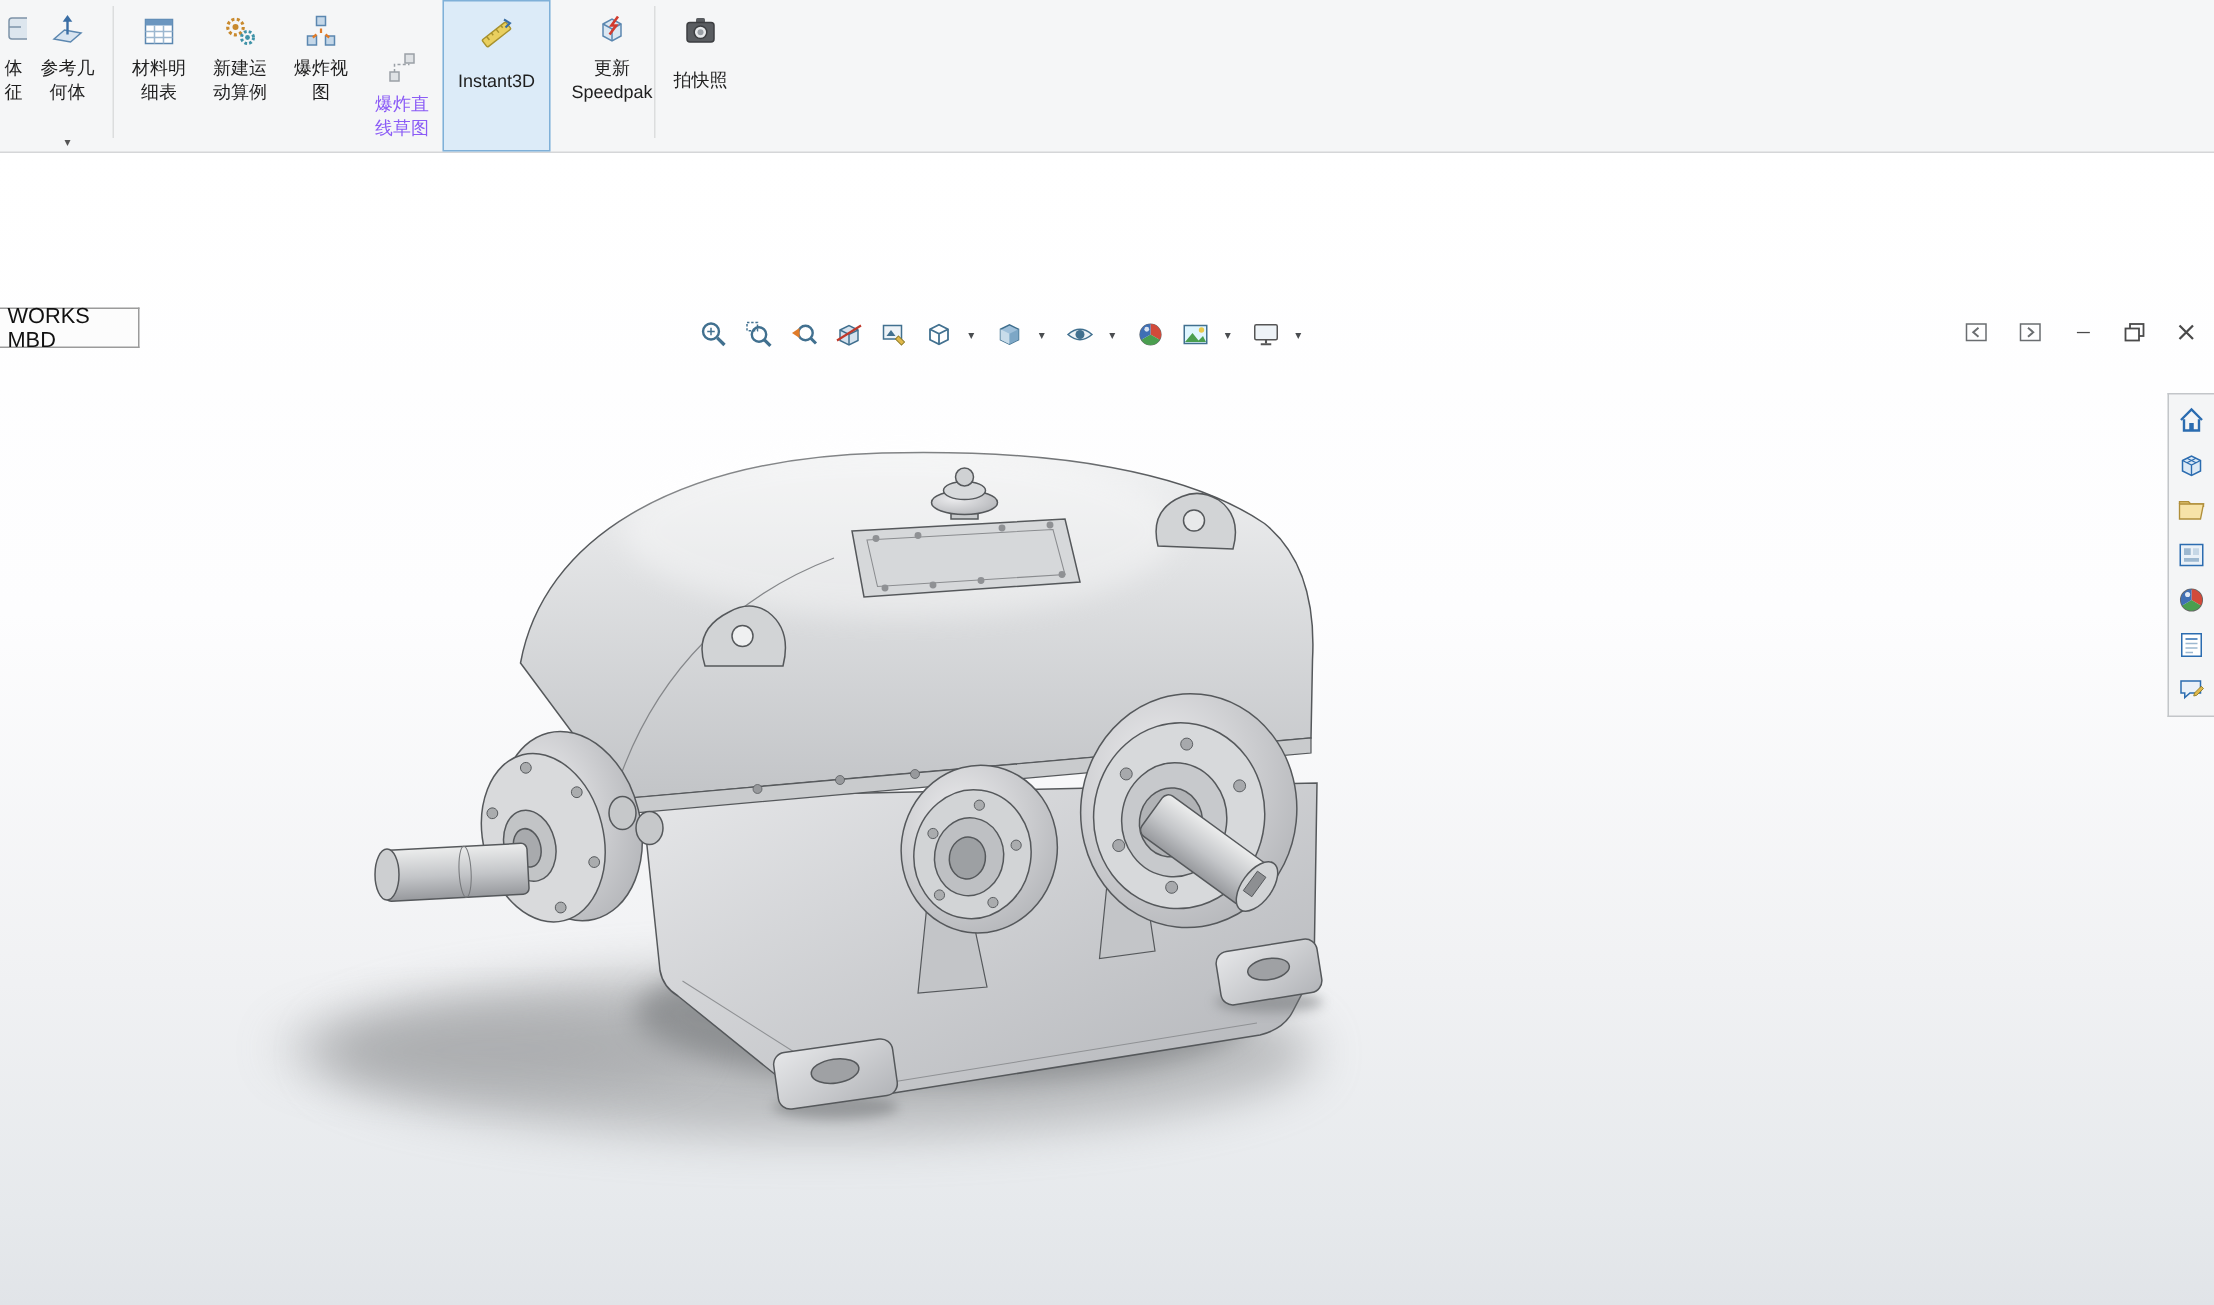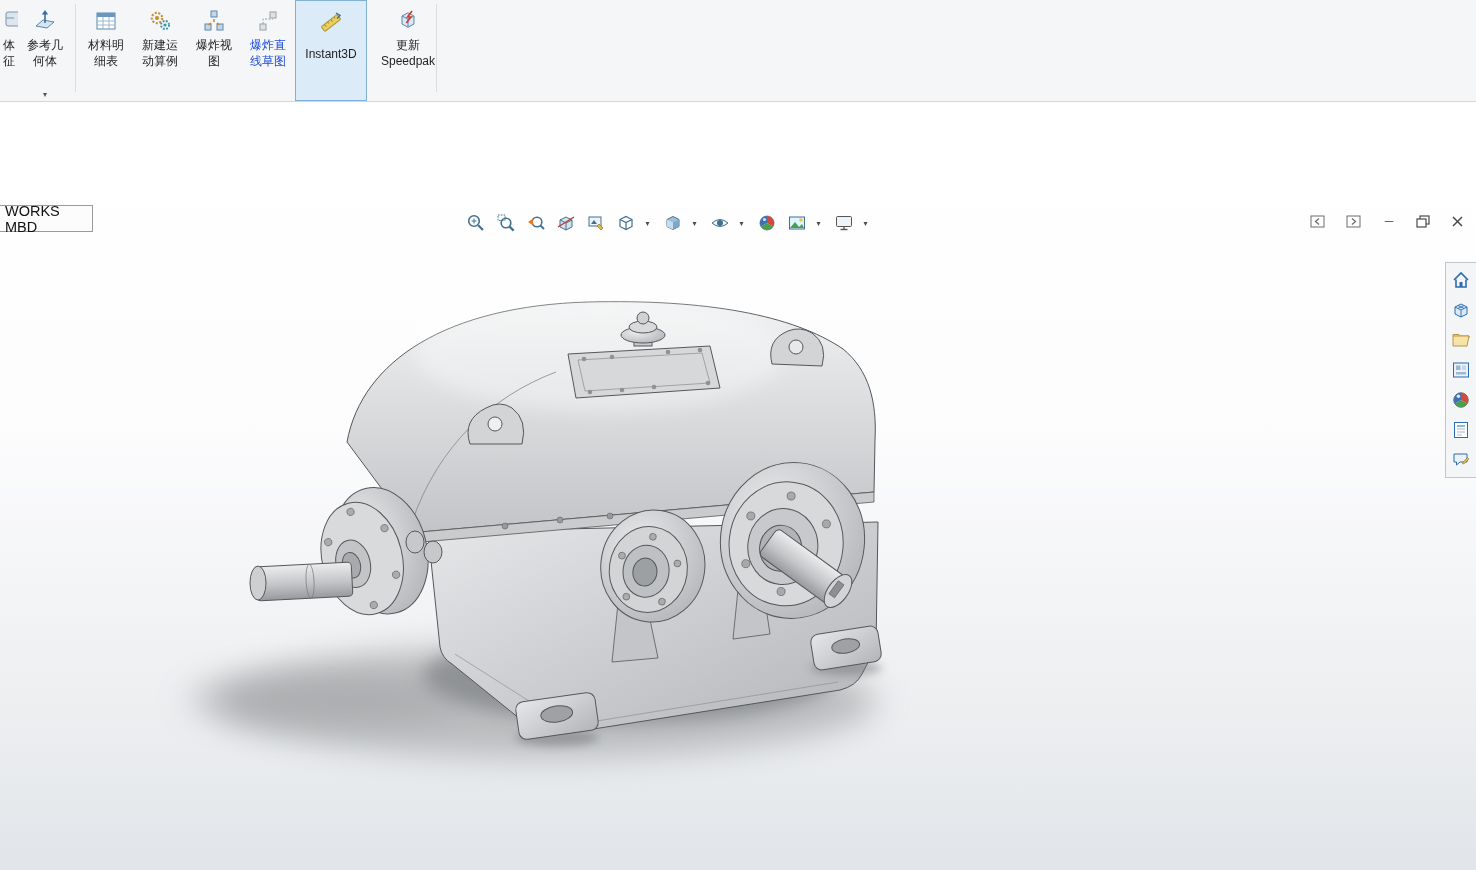--- a/index.html
+++ b/index.html
@@ -9,21 +9,21 @@
 
   
   .ribbon { position:absolute; top:0; left:0; width:1476px; height:102px;
             background:#f5f6f7; border-bottom:1px solid #d5d6d8;
             display:flex; align-items:stretch; }
   .rb { width:54px; height:100%; display:flex; flex-direction:column; align-items:center;
         padding-top:5px; position:relative; color:#1f1f1f; cursor:default; }
   .rb-icon { height:32px; display:flex; align-items:center; justify-content:center; }
   .rb-l1,.rb-l2 { font-size:12px; line-height:16px; white-space:nowrap; }
   .rb.partial { width:18px; overflow:hidden; }
-  .rb.disabled { color:#1d4ed8; }
+  .rb.disabled { color:#8b5cf6;margin-top:24px; }
   .rb.active { width:72px; background:#dcebf8; border:1px solid #7fb0d8; }
   .rb.single .rb-l1 { margin-top:8px; }
   .rb.wide { width:66px;padding-left:16px; }
   .rb-arrow { position:absolute; bottom:2px; font-size:8px; color:#555; line-height:8px; }
   .rb-sep { width:1px; background:#dcddde; height:88px; margin:4px 3px 0; }
 
   
   .mbd-tab { position:absolute; top:103px; left:0; width:93px; height:27px;
              background:#fcfcfc; border:1px solid #9b9b9b; border-left:none;
              display:flex; align-items:center; padding-left:5px;
@@ -164,20 +164,31 @@
             <path d="M7 8 l6 3.2 6 -3.2 M13 11.2 v8" stroke="#5b87b0" fill="none"></path>
             <path d="M17 3 l-4.4 6 h3.2 l-4.4 6" stroke="#d23b2e" stroke-width="1.7" fill="none"></path>
           </svg>
       </span>
       <span class="rb-l1">更新</span>
       <span class="rb-l2">Speedpak</span>
     </div>
 
     <div class="rb-sep"></div>
 
+    <div class="rb single">
+      <span class="rb-icon">
+        <svg width="26" height="26" viewBox="0 0 26 26">
+            <rect x="10" y="4" width="6" height="4" rx="1" fill="#5a5d61"></rect>
+            <rect x="4" y="7" width="18" height="13" rx="2" fill="#5a5d61" stroke="#3c3e41"></rect>
+            <circle cx="13" cy="13.5" r="4.2" fill="#e8eaec" stroke="#3c3e41"></circle>
+            <circle cx="13" cy="13.5" r="2" fill="#9aa0a6"></circle>
+          </svg>
+      </span>
+      <span class="rb-l1">拍快照</span>
+    </div>
   </div>
 
   <div class="viewport">
 
     <svg class="model" width="1476" height="768" viewBox="0 0 1476 768">
       <defs>
         <linearGradient id="gBody" x1="0" y1="0" x2="1" y2="1">
           <stop offset="0" stop-color="#e6e7e9"></stop>
             <stop offset="1" stop-color="#b2b4b8"></stop>
         </linearGradient>

